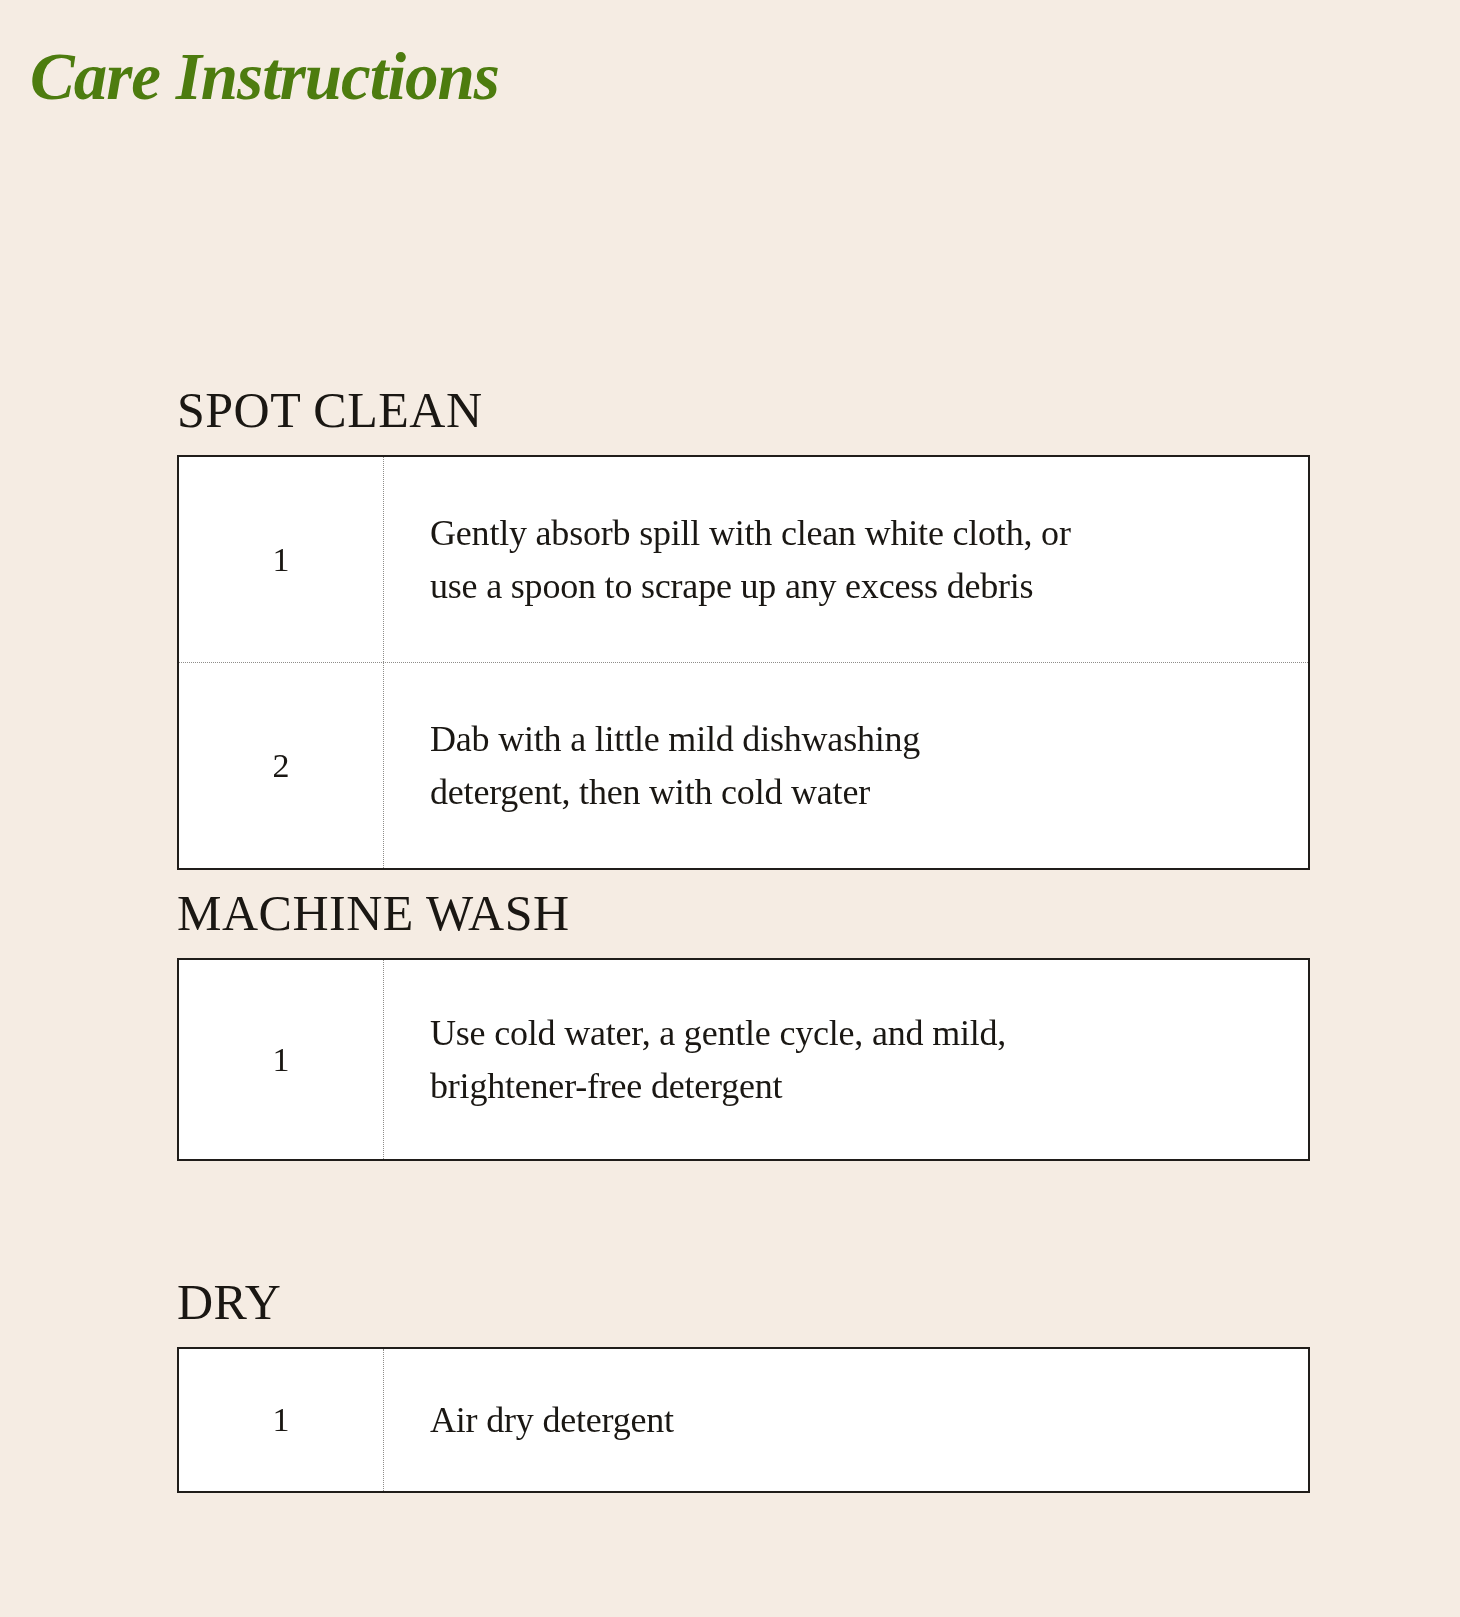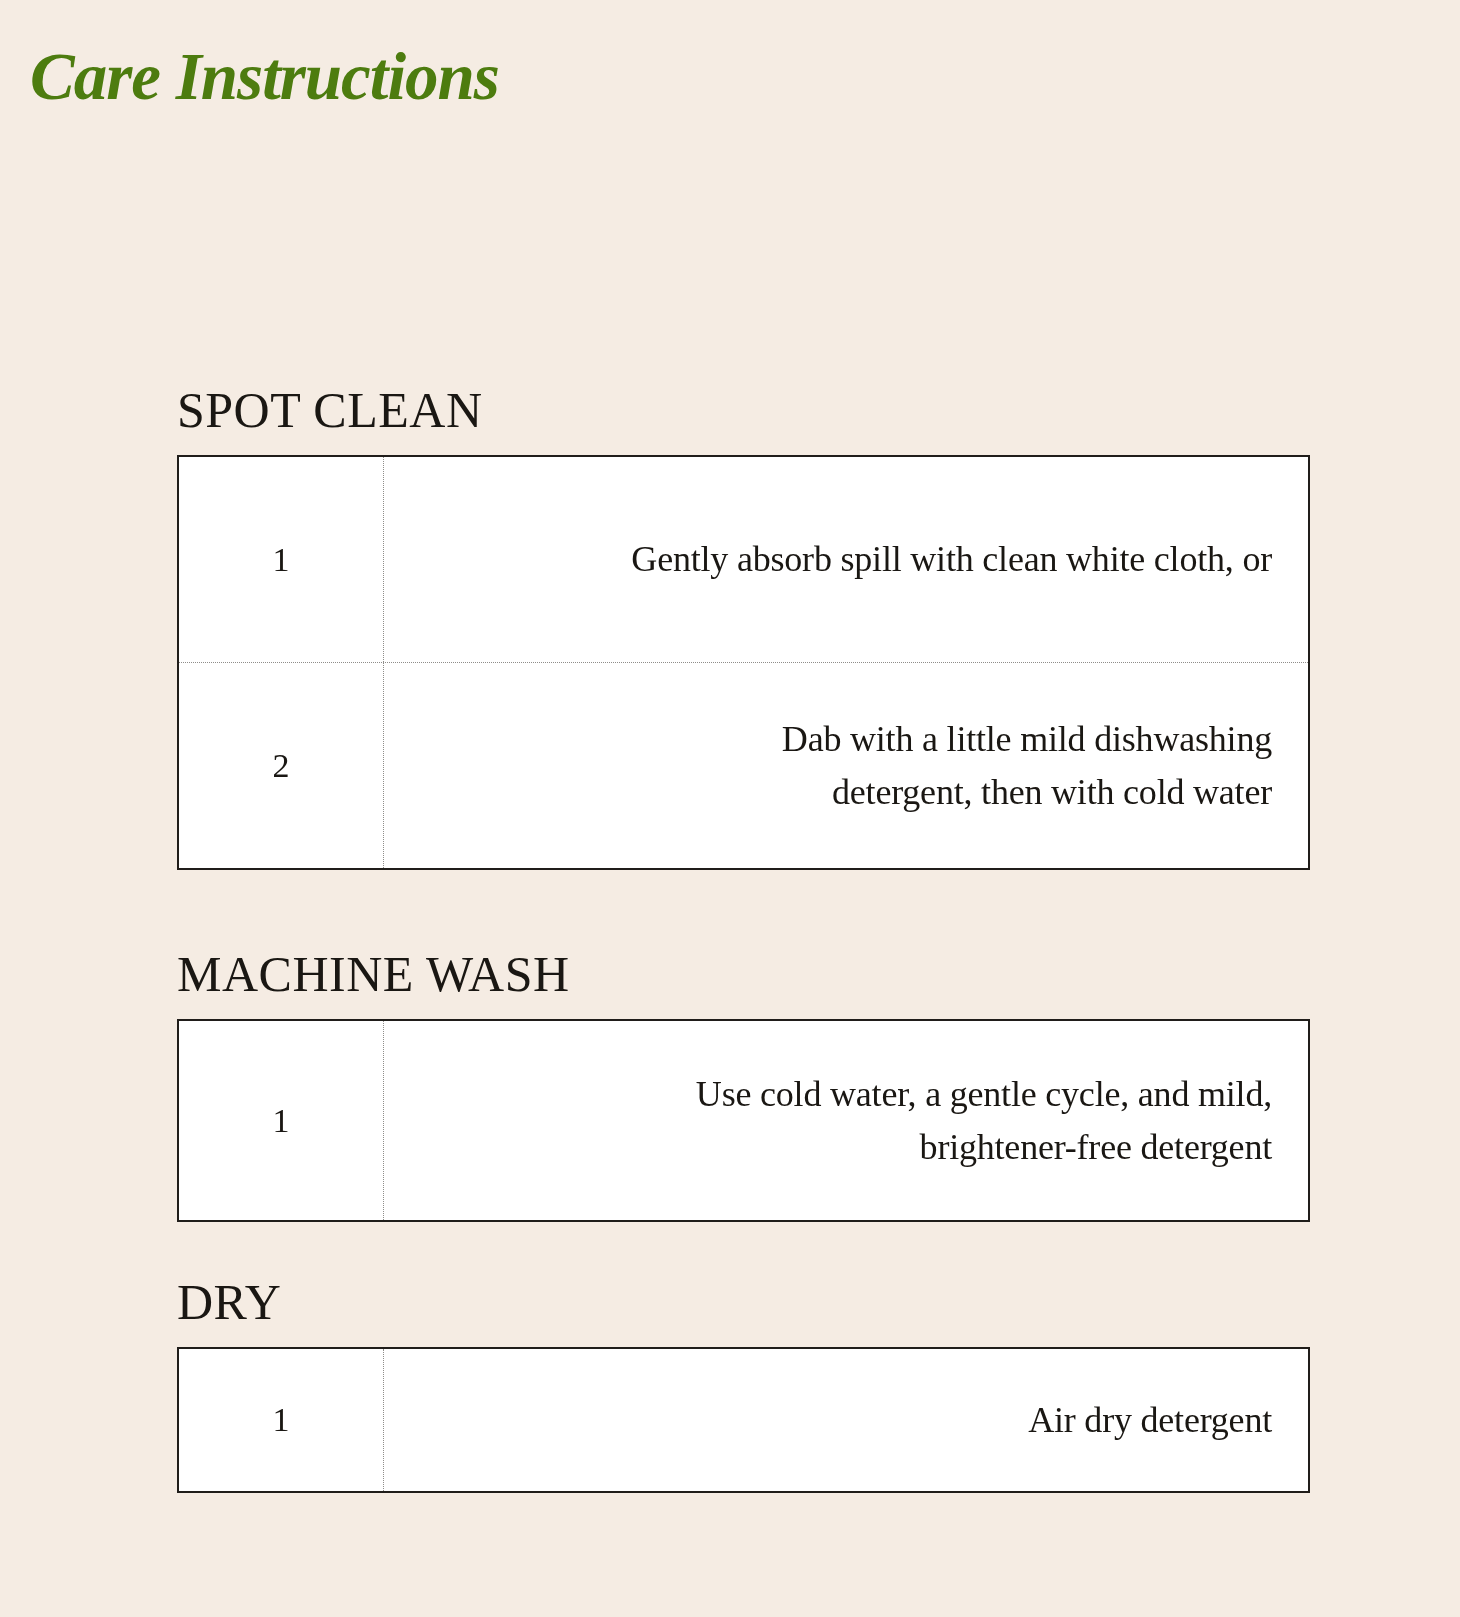--- a/index.html
+++ b/index.html
@@ -28,21 +28,21 @@
     color: #4d7c0f;
   }
 
   .care-section {
     position: absolute;
     left: 177px;
     width: 1133px;
   }
 
   .care-section.s0 { top: 390px; }
-  .care-section.s1 { top: 954px; }
+  .care-section.s1 { top: 893px; }
   .care-section.s2 { top: 1282px; }
 
   .section-label {
     font-size: 50px;
     line-height: 40px;
     font-weight: 400;
     color: #1a1713;
     letter-spacing: 0.5px;
     height: 40px;
   }
@@ -78,21 +78,20 @@
     font-feature-settings: "onum" 1;
   }
 
   .text-cell {
     flex: 1 1 auto;
     display: flex;
     flex-direction: column;
     justify-content: center;
     padding-left: 46px;
     padding-right: 36px;
-    text-align: right;
   }
 
   .text-line {
     font-size: 36px;
     line-height: 53px;
     color: #1a1713;
     letter-spacing: -0.2px;
   }
 </style>
 </head>
@@ -100,20 +99,21 @@
 
 <h1 class="page-title">Care Instructions</h1>
 
 <section class="care-section s0">
   <h2 class="section-label">SPOT CLEAN</h2>
   <div class="care-table t0">
     <div class="row">
       <div class="num-cell">1</div>
       <div class="text-cell">
         <div class="text-line">Gently absorb spill with clean white cloth, or</div>
+        <div class="text-line">use a spoon to scrape up any excess debris</div>
       </div>
     </div>
     <div class="row sep">
       <div class="num-cell">2</div>
       <div class="text-cell">
         <div class="text-line">Dab with a little mild dishwashing</div>
         <div class="text-line">detergent, then with cold water</div>
       </div>
     </div>
   </div>

